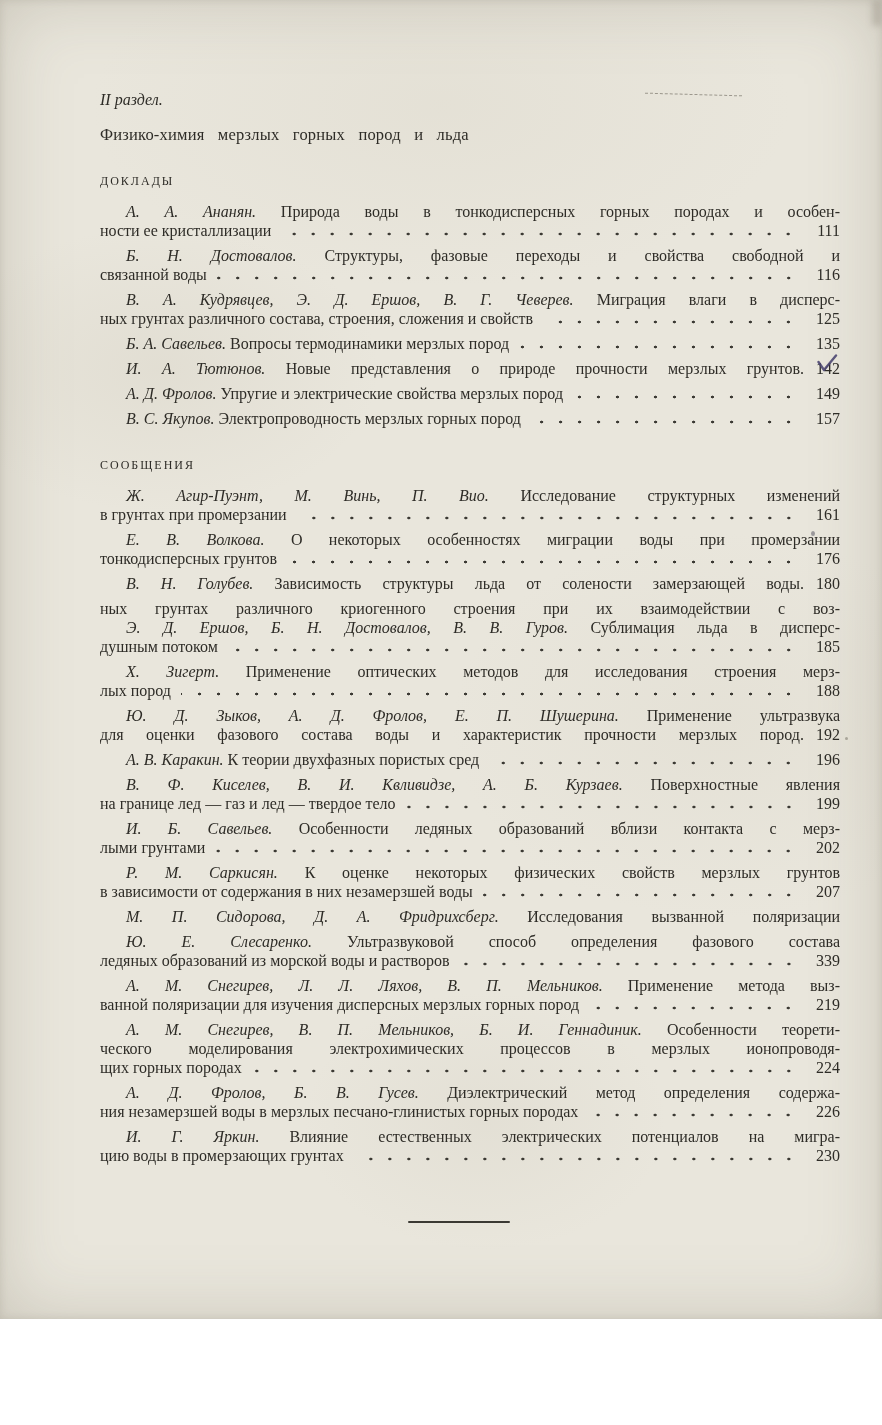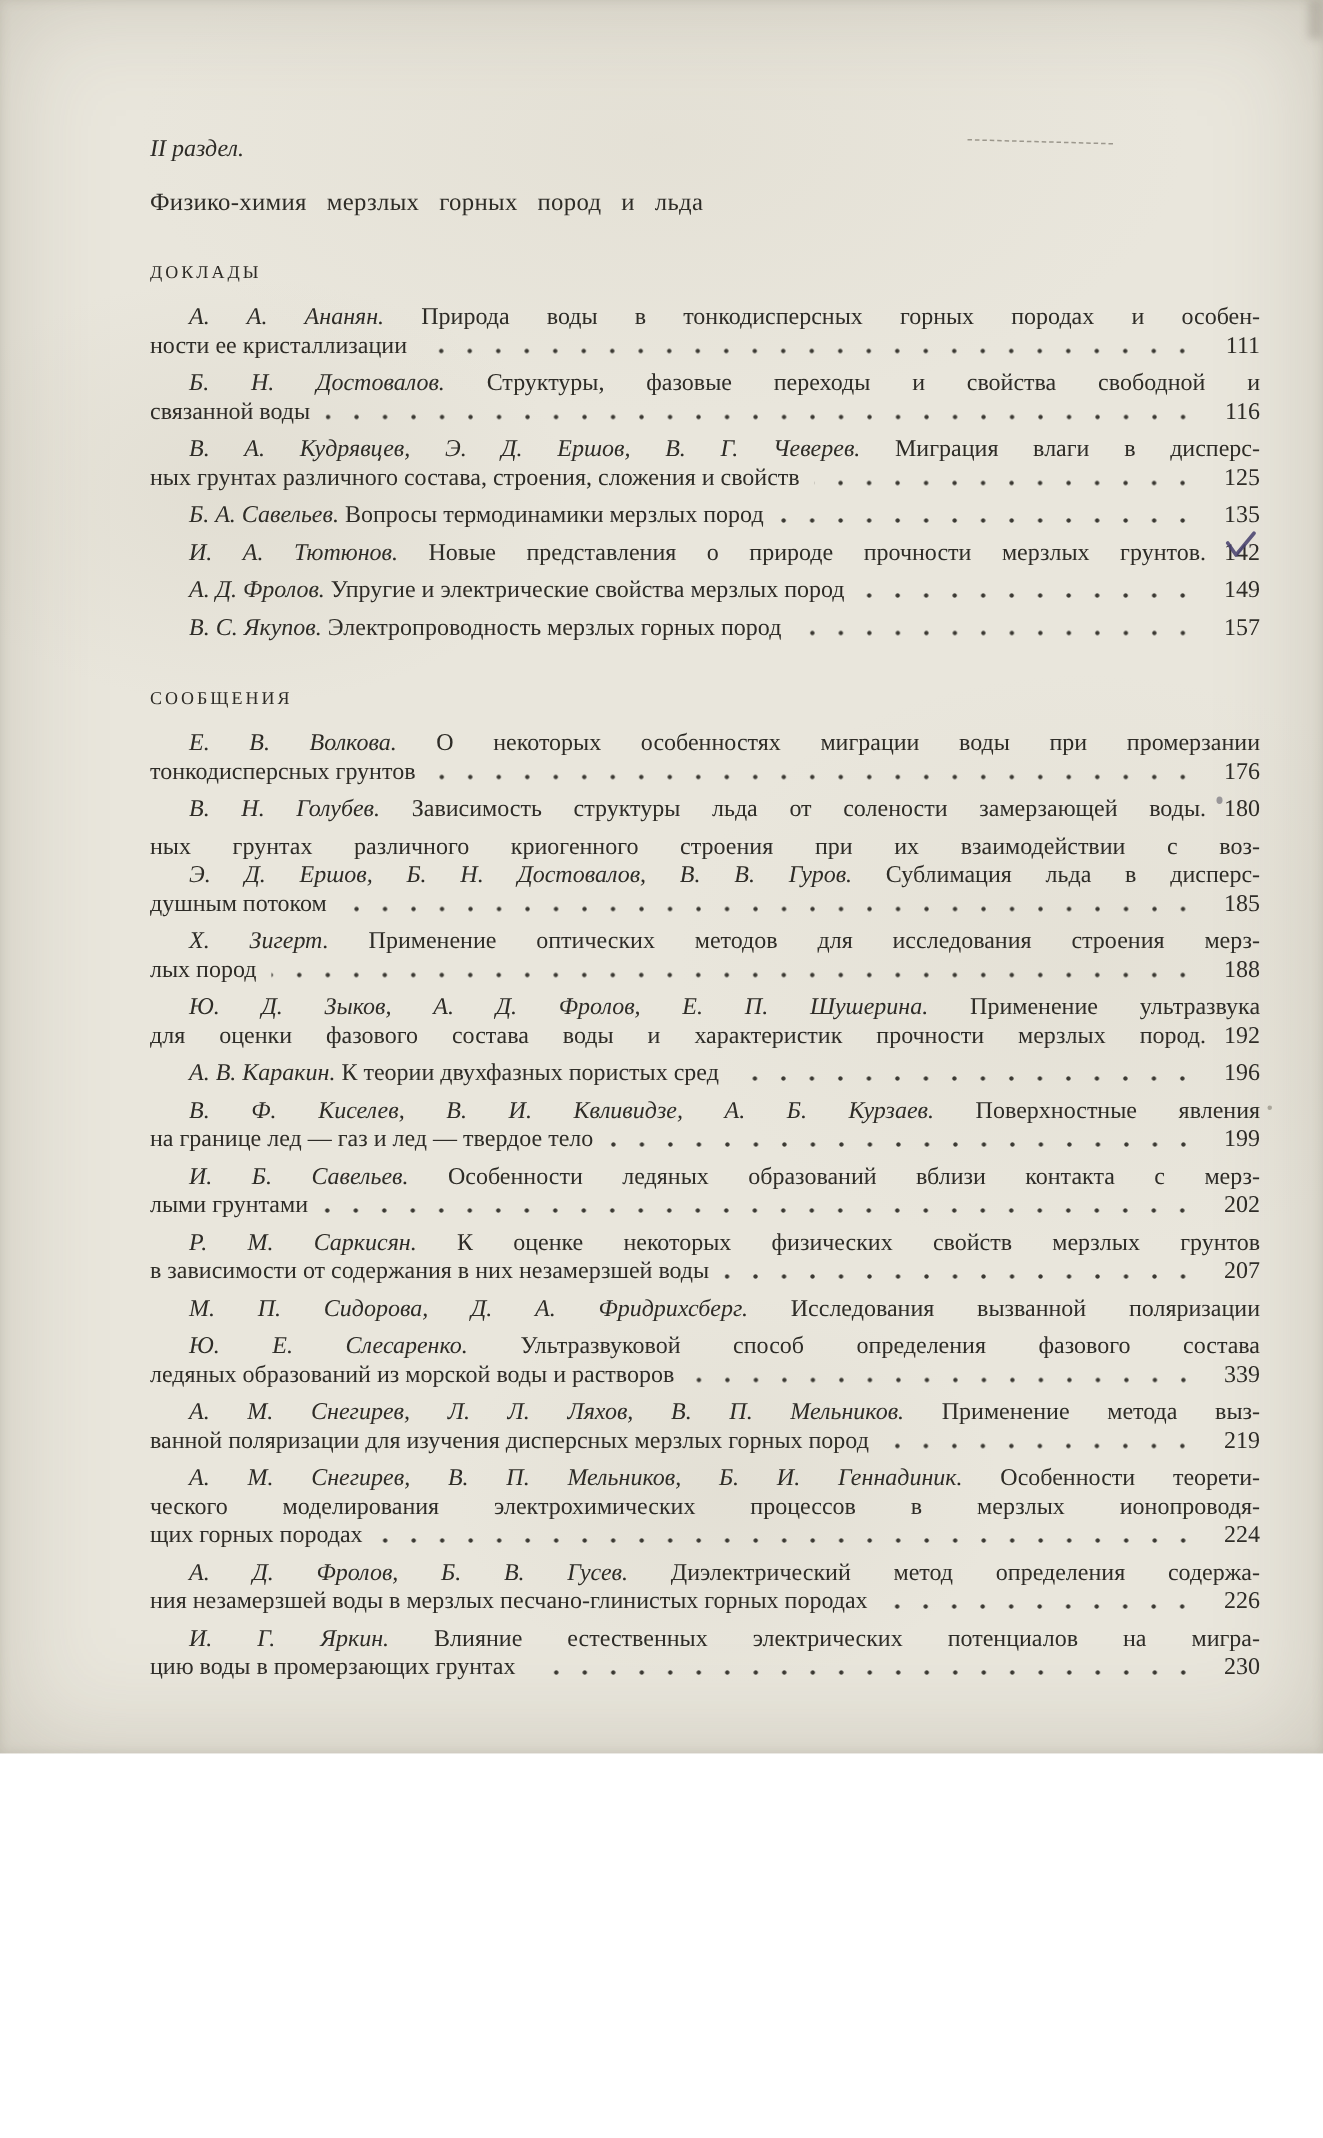--- a/index.html
+++ b/index.html
@@ -1,18 +1,18 @@
 <!DOCTYPE html>
 <html><head>
 <meta charset="utf-8">
 <style>
   html,body{margin:0;padding:0;}
   body{font-family:"Liberation Serif","DejaVu Serif",serif;}
   .paper{
-    position:relative;width:882px;height:1169px;overflow:hidden;
+    position:relative;width:882px;height:1319px;overflow:hidden;
     background-color:#e9e6dc;
     background-image:
       radial-gradient(ellipse 340px 220px at 18% 28%, rgba(196,190,174,.20), rgba(0,0,0,0) 65%),
       radial-gradient(ellipse 420px 300px at 82% 55%, rgba(205,199,183,.16), rgba(0,0,0,0) 65%),
       radial-gradient(ellipse 280px 200px at 55% 85%, rgba(190,184,168,.14), rgba(0,0,0,0) 65%),
       radial-gradient(ellipse 500px 260px at 50% 8%,  rgba(214,209,195,.25), rgba(0,0,0,0) 70%);
     box-shadow: inset 0 0 70px rgba(125,118,100,.28), inset 0 0 8px rgba(105,99,85,.18);
     color:#2e2c27;
   }
   .content{position:absolute;left:100px;top:90px;width:740px;}
@@ -115,20 +115,30 @@
               <span class="ln-text tight"><i class="authors">В. С. Якупов.</i> <span class="chunk">Электропроводность мерзлых горных пород</span></span>
               <span class="leader"></span>
               <span class="pagenum">157</span>
             </div>
           </div>
         </div>
         <div class="toc-section">
           <div class="sec-heading">СООБЩЕНИЯ</div>
           <div class="entry">
             <div class="tl first">
+              <span class="ln-text grow"><i class="authors">Ж. Агир-Пуэнт, М. Винь, П. Вио.</i> <span class="chunk">Исследование структурных изменений</span></span>
+            </div>
+            <div class="tl">
+              <span class="ln-text tight"><span class="chunk">в грунтах при промерзании</span></span>
+              <span class="leader"></span>
+              <span class="pagenum">161</span>
+            </div>
+          </div>
+          <div class="entry">
+            <div class="tl first">
               <span class="ln-text grow"><i class="authors">Е. В. Волкова.</i> <span class="chunk">О некоторых особенностях миграции воды при промерзании</span></span>
             </div>
             <div class="tl">
               <span class="ln-text tight"><span class="chunk">тонкодисперсных грунтов</span></span>
               <span class="leader"></span>
               <span class="pagenum">176</span>
             </div>
           </div>
           <div class="entry">
             <div class="tl first">

